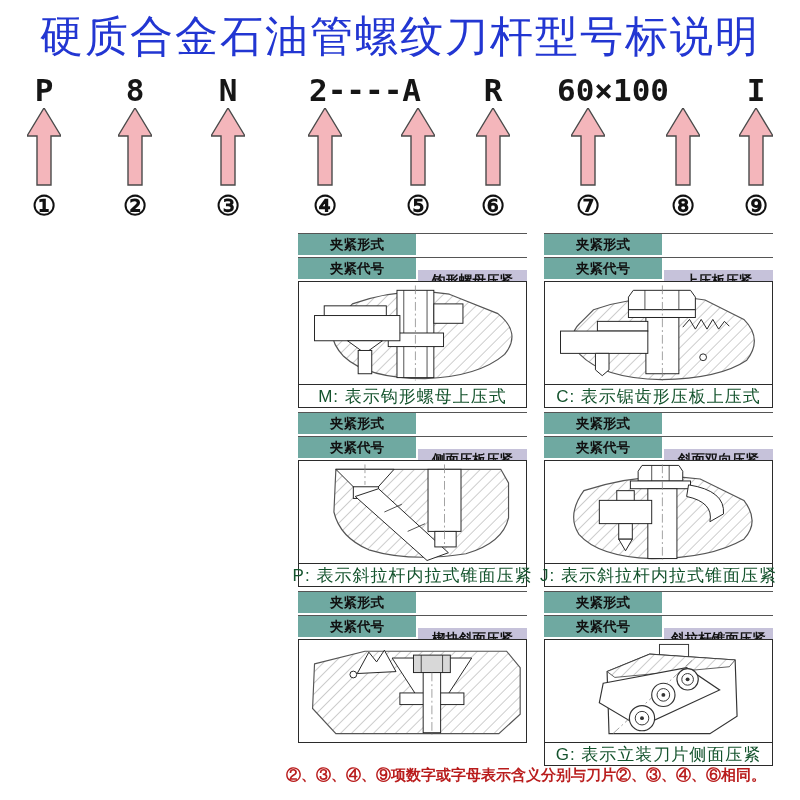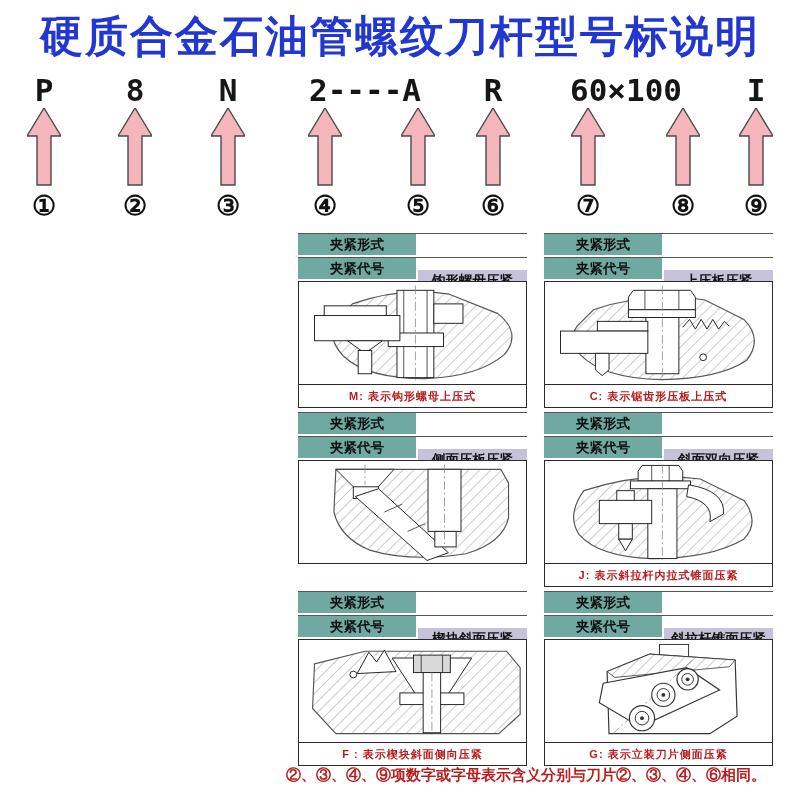--- a/index.html
+++ b/index.html
@@ -1,19 +1,19 @@
 <!DOCTYPE html>
 <html style="--title-blue: #2236d2; --note-blue: #2433cc; --arrow-pink: #f4b6bb; --header-teal: #6fa9a1; --header-lavender: #c6c2da;"><head>
 <meta charset="utf-8">
 <style>
   html,body{margin:0;padding:0;background:#fff;}
   .page{position:relative;width:800px;height:800px;background:#fff;overflow:hidden;
         font-family:"Liberation Sans",sans-serif;}
   .title{position:absolute;left:0;top:8px;width:800px;text-align:center;
-         font-size:43px;font-weight:bold;letter-spacing:2px;color:var(--title-blue,#2236d2);}
+         font-size:43px;font-weight:normal;letter-spacing:2px;color:var(--title-blue,#2236d2);}
   .code-char{position:absolute;top:72px;width:160px;text-align:center;
              font-family:"DejaVu Sans Mono",monospace;font-weight:bold;
              font-size:31px;color:#161616;white-space:nowrap;}
   .arrow{position:absolute;top:108px;width:34px;height:78px;}
   .marker{position:absolute;top:190px;width:40px;text-align:center;
           font-size:27px;font-weight:bold;color:#111;}
   .left-note{position:absolute;left:15px;top:280px;width:278px;
              font-size:25px;line-height:57px;font-weight:bold;letter-spacing:1px;
              color:var(--note-blue,#2433cc);white-space:nowrap;}
   .grid{position:absolute;left:291px;top:233px;width:482px;
@@ -21,38 +21,38 @@
   .panel{display:flex;flex-direction:column;padding-left:7px;}
   .hdr-row{display:flex;height:21px;margin-bottom:2px;border-top:1px solid #555;}
   .hdr-cell{display:flex;align-items:center;justify-content:center;
             font-size:13.5px;font-weight:bold;color:#111;height:100%;}
   .hdr-label{width:118px;background:var(--header-teal,#6fa9a1);margin-right:2px;}
   .hdr-value{flex:1;background:var(--header-lavender,#c6c2da);margin-top:36px;}
   .panel-body{height:102px;background:#fff;border:1px solid #2b2b2b;
               display:flex;align-items:center;justify-content:center;overflow:hidden;}
   .panel-caption{height:22px;border:1px solid #2b2b2b;border-top:none;margin-bottom:1px;
                  display:flex;align-items:center;justify-content:center;
-                 font-size:11px;font-weight:bold;color:#b91c1c;letter-spacing:1px;white-space:nowrap;}
+                 font-size:17px;font-weight:normal;color:#14532d;letter-spacing:1px;white-space:nowrap;}
   .bottom-note{position:absolute;left:286px;top:766px;width:500px;
                font-size:15px;font-weight:bold;color:#b91c1c;white-space:nowrap;}
   svg{display:block;}
 </style>
 </head>
 <body>
 
 <div class="page">
 
   <div class="title">硬质合金石油管螺纹刀杆型号标说明</div>
 
   <span class="code-char" style="left:-36px">P</span>
   <span class="code-char" style="left:55px">8</span>
   <span class="code-char" style="left:148px">N</span>
   <span class="code-char" style="left:285px">2----A</span>
   <span class="code-char" style="left:413px">R</span>
-  <span class="code-char" style="left:546px">60×100</span>
+  <span class="code-char" style="left:533px">60×100</span>
   <span class="code-char" style="left:676px">I</span>
 
   <span class="arrow" style="left:27px">
       <svg width="34" height="78" viewBox="0 0 34 78">
         <polygon points="17,0 34,28 24,28 24,77 10,77 10,28 0,28" fill="#f4b6bb" stroke="#4a4a4a" stroke-width="1.4"></polygon>
       </svg>
     </span>
   <span class="arrow" style="left:118px">
       <svg width="34" height="78" viewBox="0 0 34 78">
         <polygon points="17,0 34,28 24,28 24,77 10,77 10,28 0,28" fill="#f4b6bb" stroke="#4a4a4a" stroke-width="1.4"></polygon>
@@ -196,20 +196,21 @@
           <rect x="56" y="24" width="26" height="12" fill="#fff" stroke="#222"></rect>
           <polygon points="58,34 82,26 154,92 132,100" fill="#fff" stroke="#222"></polygon>
           <line x1="88" y1="50" x2="106" y2="42" stroke="#222" stroke-width="0.8"></line>
           <line x1="112" y1="70" x2="130" y2="62" stroke="#222" stroke-width="0.8"></line>
           <rect x="133" y="6" width="34" height="64" fill="#fff" stroke="#222"></rect>
           <rect x="140" y="70" width="22" height="16" fill="#fff" stroke="#222"></rect>
           <line x1="150" y1="1" x2="150" y2="84" stroke="#888" stroke-width="0.8" stroke-dasharray="9,3,2,3"></line>
           <line x1="68" y1="1" x2="68" y2="22" stroke="#888" stroke-width="0.8" stroke-dasharray="9,3,2,3"></line>
         </svg>
       </div>
+      <div class="panel-caption">P: 表示斜拉杆内拉式锥面压紧</div>
     </div>
 
     <div class="panel">
       <div class="hdr-row">
         <div class="hdr-cell hdr-label">夹紧形式</div>
         <div class="hdr-cell hdr-value">斜面双向压紧</div>
       </div>
       <div class="hdr-row">
         <div class="hdr-cell hdr-label">夹紧代号</div>
         <div class="hdr-cell hdr-value">J</div>
@@ -262,21 +263,20 @@
           <rect x="118" y="13" width="38" height="18" fill="#d8d8d8" stroke="#222"></rect>
           <line x1="126" y1="13" x2="126" y2="31" stroke="#222" stroke-width="0.8"></line>
           <line x1="148" y1="13" x2="148" y2="31" stroke="#222" stroke-width="0.8"></line>
           <rect x="128" y="31" width="18" height="62" fill="#fff" stroke="#222"></rect>
           <line x1="137" y1="31" x2="137" y2="95" stroke="#888" stroke-width="0.8" stroke-dasharray="9,3,2,3"></line>
           <polyline points="60,32 72,10 80,20 88,8 100,30" fill="#fff" stroke="#222" stroke-width="1"></polyline>
           <line x1="60" y1="32" x2="100" y2="30" stroke="#222" stroke-width="1"></line>
           <circle cx="56" cy="33" r="3.5" fill="#fff" stroke="#222"></circle>
         </svg>
       </div>
-      <div class="panel-caption">F : 表示楔块斜面侧向压紧</div>
     </div>
 
     <div class="panel">
       <div class="hdr-row">
         <div class="hdr-cell hdr-label">夹紧形式</div>
         <div class="hdr-cell hdr-value">斜拉杆锥面压紧</div>
       </div>
       <div class="hdr-row">
         <div class="hdr-cell hdr-label">夹紧代号</div>
         <div class="hdr-cell hdr-value">G</div>

